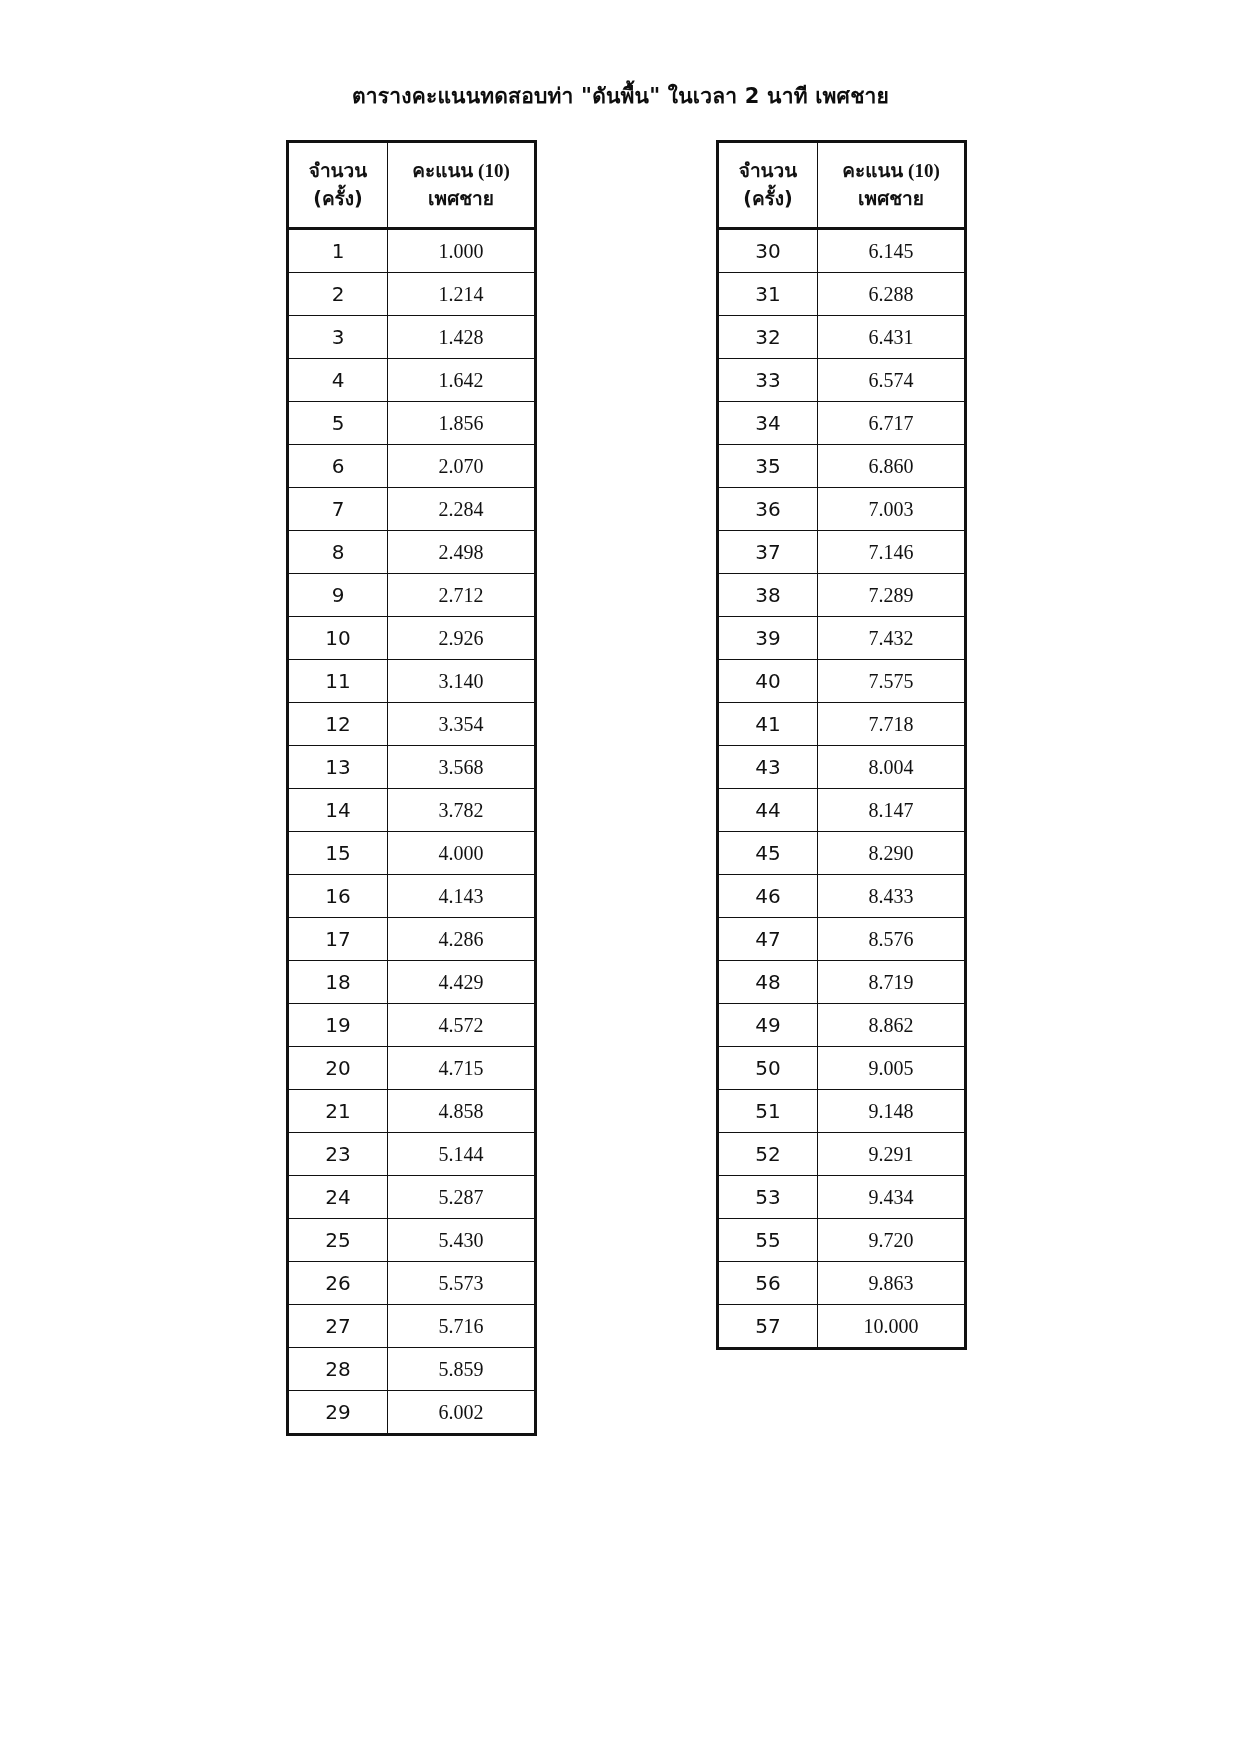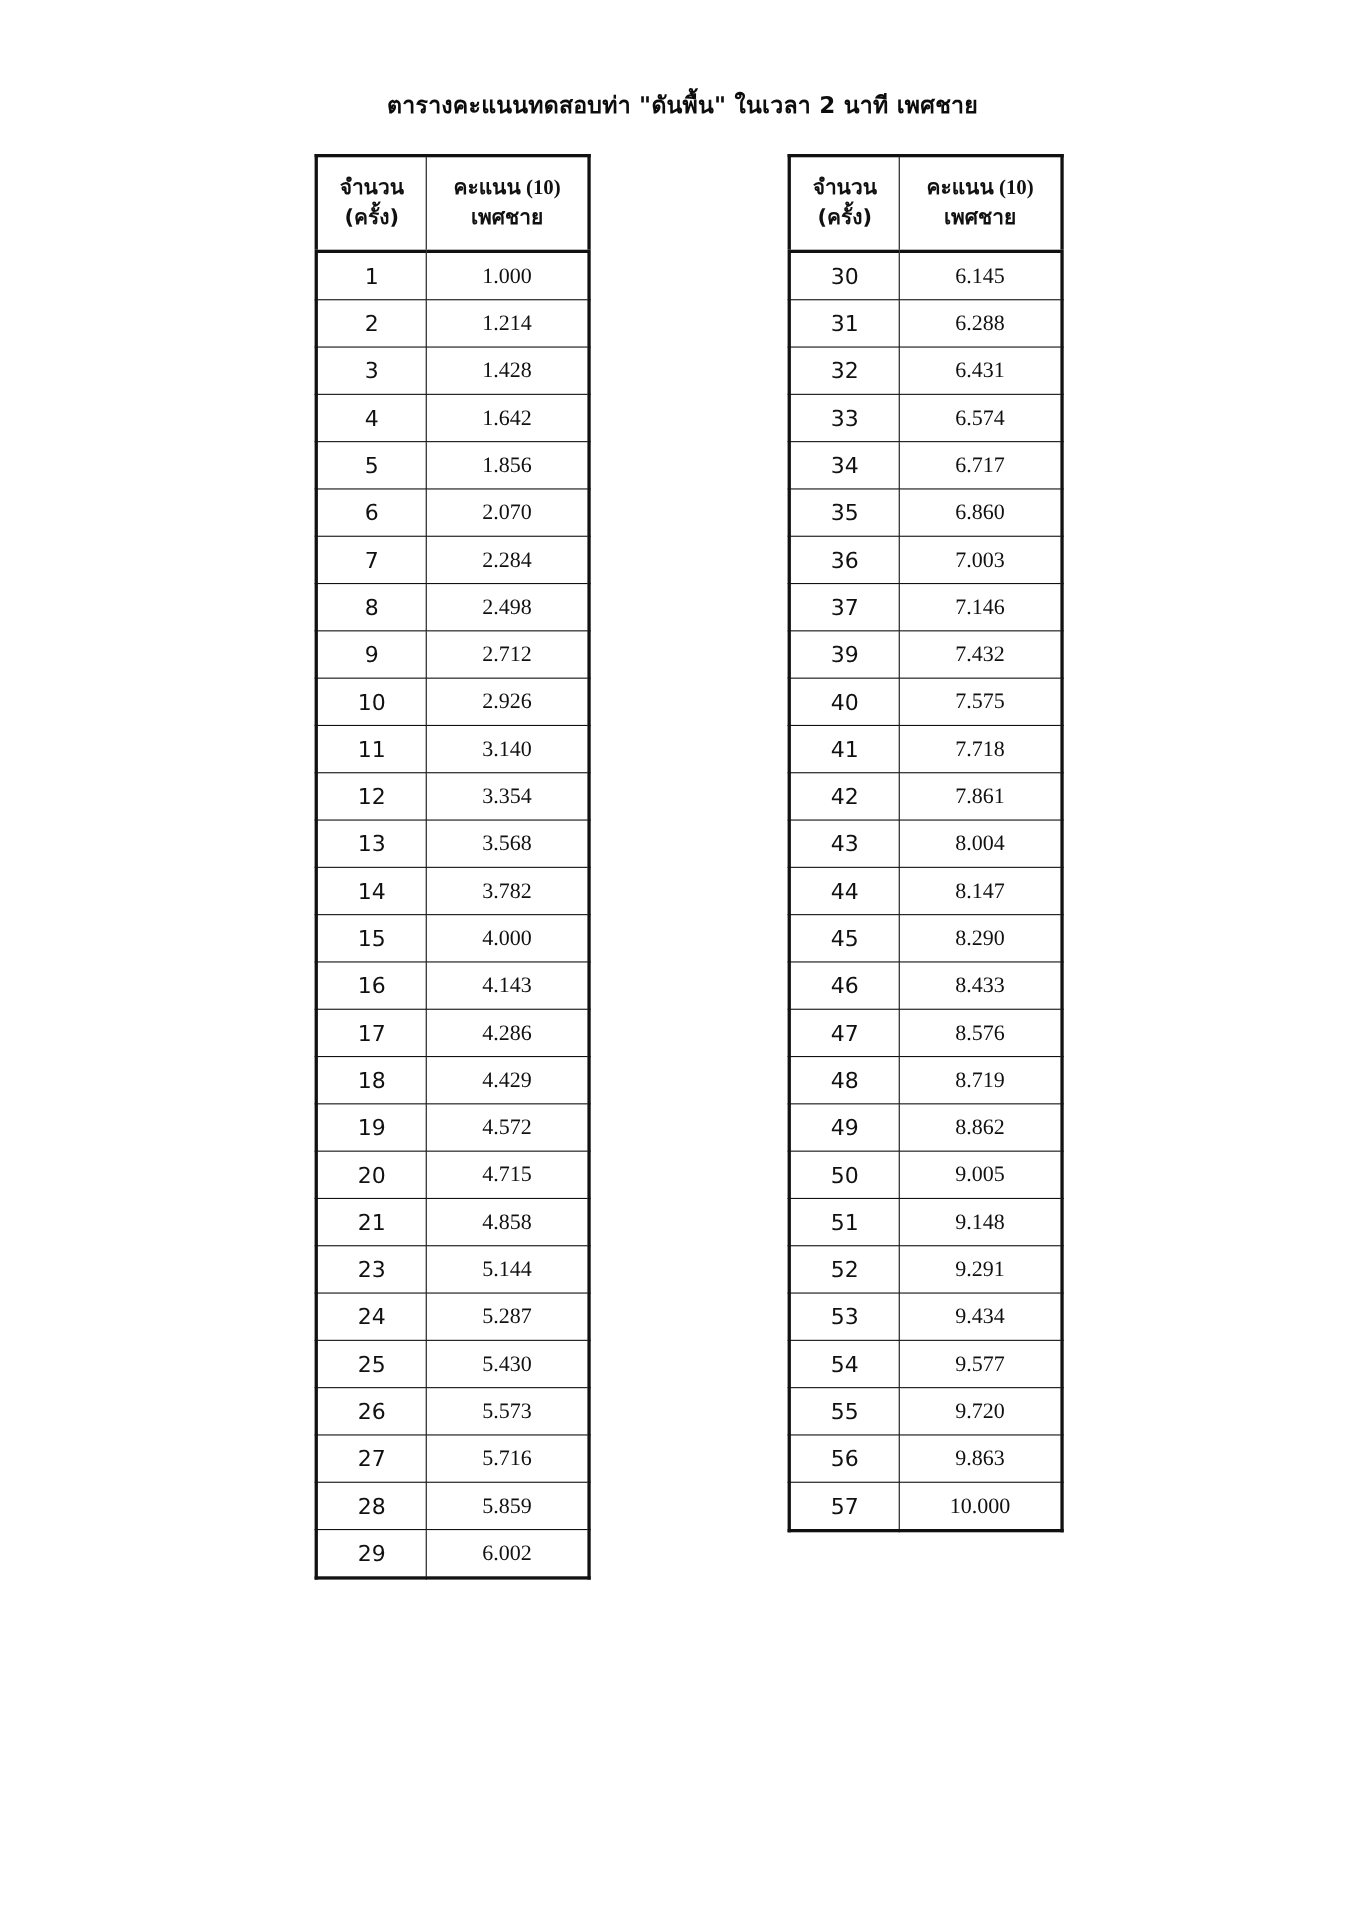--- a/index.html
+++ b/index.html
@@ -280,36 +280,36 @@
             </tr>
             <tr>
               <td class="col-count">36</td>
               <td class="col-score">7.003</td>
             </tr>
             <tr>
               <td class="col-count">37</td>
               <td class="col-score">7.146</td>
             </tr>
             <tr>
+              <td class="col-count">38</td>
+              <td class="col-score">7.289</td>
+            </tr>
+            <tr>
               <td class="col-count">39</td>
               <td class="col-score">7.432</td>
             </tr>
             <tr>
               <td class="col-count">40</td>
               <td class="col-score">7.575</td>
             </tr>
             <tr>
               <td class="col-count">41</td>
               <td class="col-score">7.718</td>
             </tr>
             <tr>
-              <td class="col-count">42</td>
-              <td class="col-score">7.861</td>
-            </tr>
-            <tr>
               <td class="col-count">43</td>
               <td class="col-score">8.004</td>
             </tr>
             <tr>
               <td class="col-count">44</td>
               <td class="col-score">8.147</td>
             </tr>
             <tr>
               <td class="col-count">45</td>
               <td class="col-score">8.290</td>
@@ -338,24 +338,20 @@
               <td class="col-count">51</td>
               <td class="col-score">9.148</td>
             </tr>
             <tr>
               <td class="col-count">52</td>
               <td class="col-score">9.291</td>
             </tr>
             <tr>
               <td class="col-count">53</td>
               <td class="col-score">9.434</td>
-            </tr>
-            <tr>
-              <td class="col-count">54</td>
-              <td class="col-score">9.577</td>
             </tr>
             <tr>
               <td class="col-count">55</td>
               <td class="col-score">9.720</td>
             </tr>
             <tr>
               <td class="col-count">56</td>
               <td class="col-score">9.863</td>
             </tr>
             <tr>

